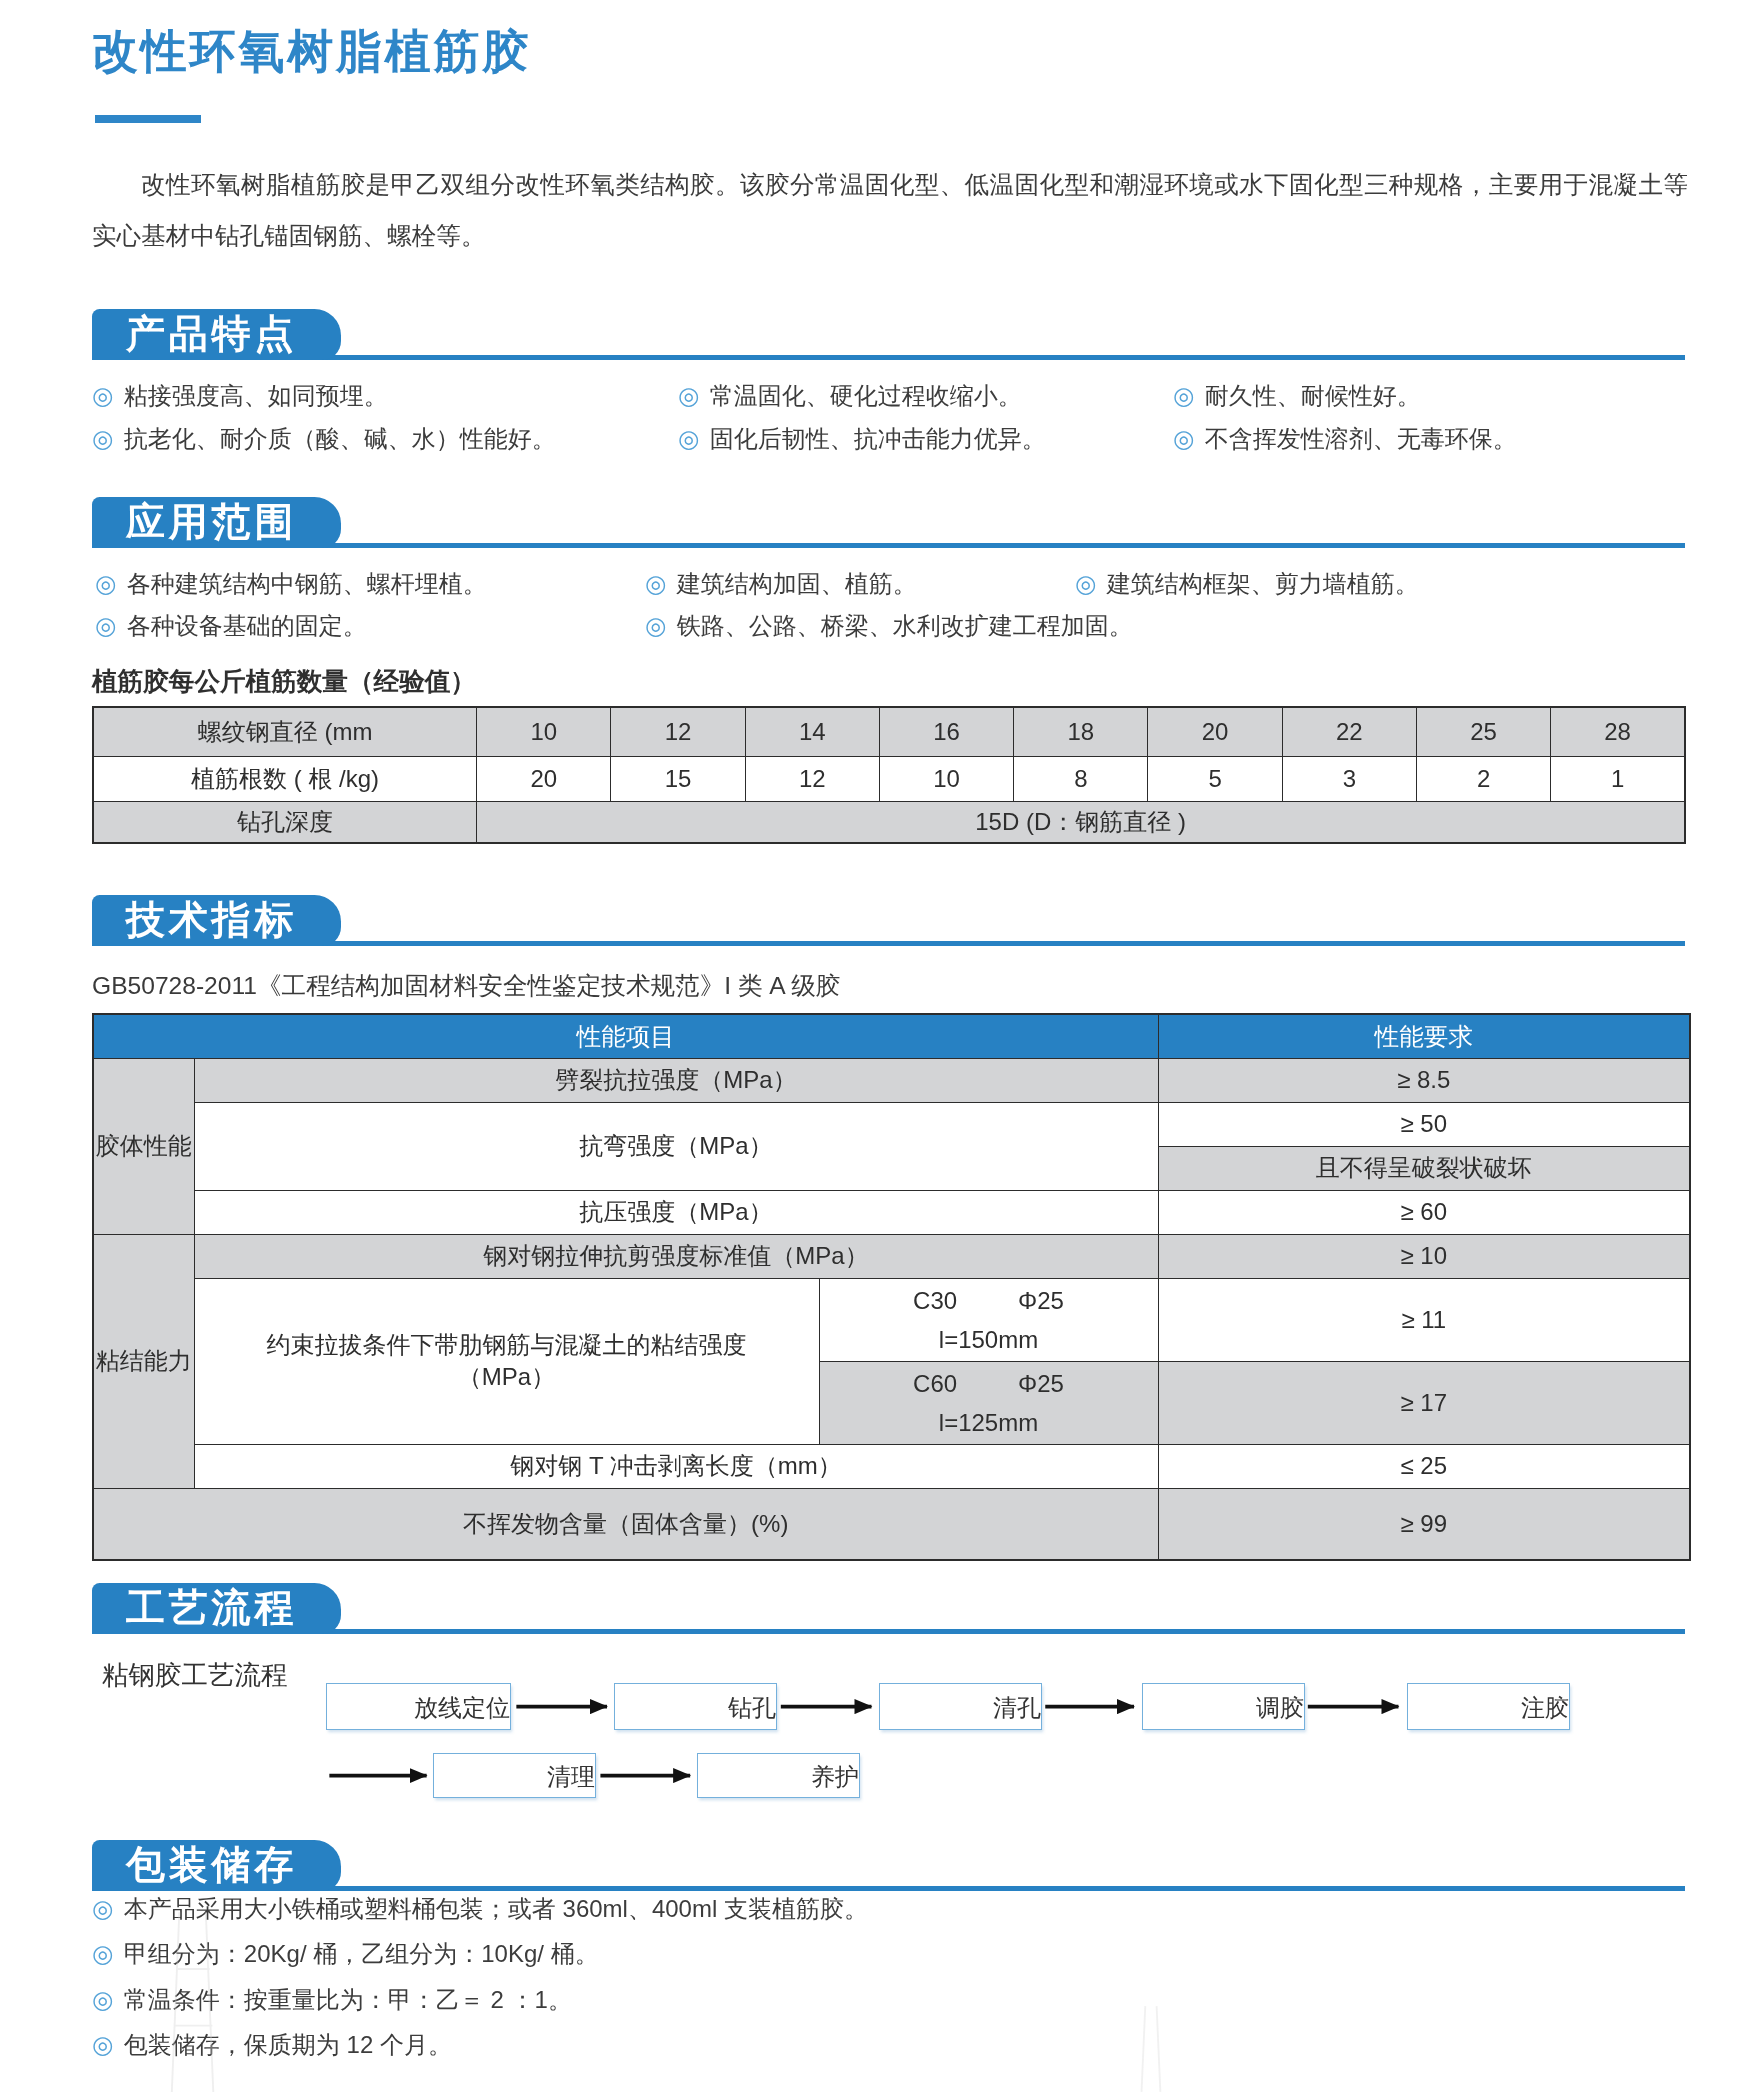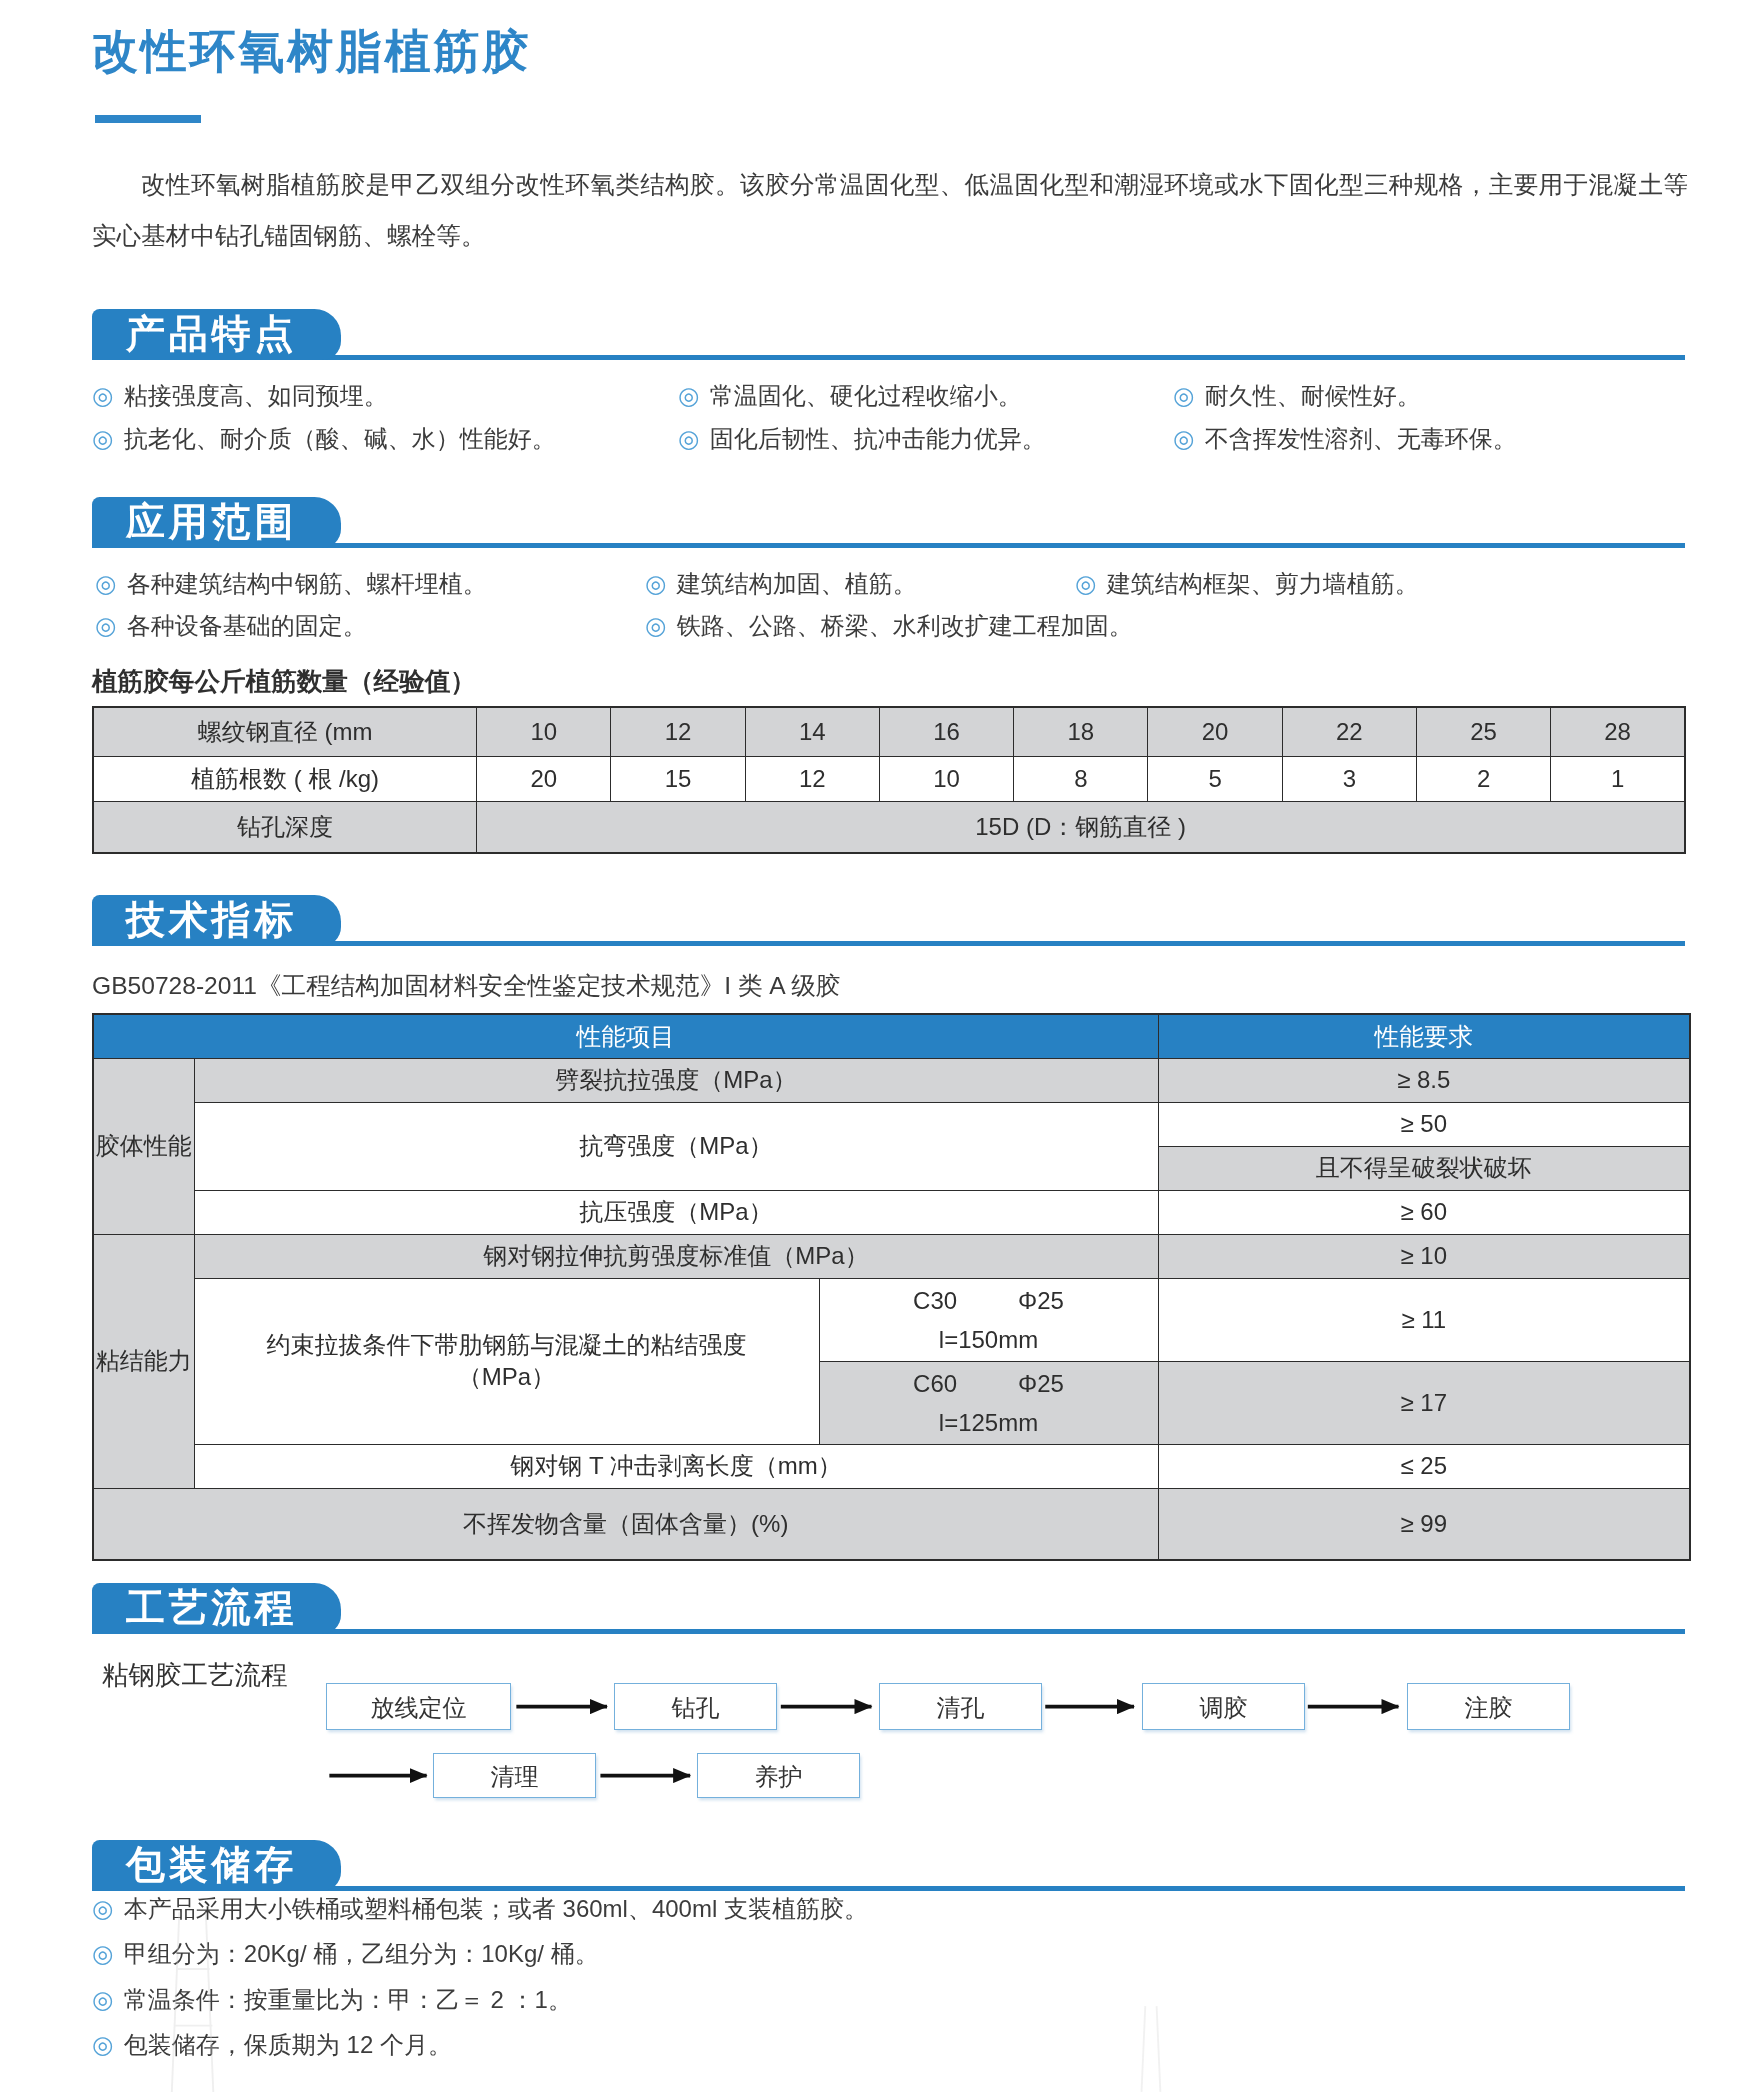--- a/index.html
+++ b/index.html
@@ -35,21 +35,21 @@
 
   .tech-note{position:absolute;left:92px;top:969px;width:1596px;text-align:left;font-size:24.6px;color:#3a3a3a;margin:0;}
   .tech-table{position:absolute;left:92px;top:1013px;width:1597px;border:2.8px solid #2c2c2c;}
   .tech-table td,.tech-table th{border:1.9px solid #2c2c2c;text-align:center;font-size:24px;font-weight:normal;color:#2e2e2e;padding:0;}
   .tech-table .head-blue{background:#2781c3;color:#ffffff;font-size:24.6px;}
   .spec-line{display:flex;justify-content:center;gap:61px;line-height:40px;}
   .spec-len{line-height:38px;}
 
   
   .flow-label{position:absolute;left:92px;top:1647px;font-size:26.5px;color:#333333;margin:10px;}
-  .flow-box{position:absolute;height:47px;line-height:47px;text-align:center;background:#ffffff;
+  .flow-box{position:absolute;height:47px;line-height:47px;text-align:right;background:#ffffff;
     border:1.9px solid #74b0dc;box-shadow:1.9px 2.8px 2.8px rgba(120,170,210,0.35);font-size:24px;color:#333333;box-sizing:border-box;}
   .flow-arrows{position:absolute;left:0;top:1666px;}
 
   
   .watermark{position:absolute;opacity:0.35;}
 </style>
 </head>
 <body>
 
 <div class="page">
@@ -112,21 +112,21 @@
       <td>20</td>
       <td>15</td>
       <td>12</td>
       <td>10</td>
       <td>8</td>
       <td>5</td>
       <td>3</td>
       <td>2</td>
       <td>1</td>
     </tr>
-    <tr style="height:52px" class="gray">
+    <tr style="height:42px" class="gray">
       <td>钻孔深度</td>
       <td colspan="9">15D (D：钢筋直径 )</td>
     </tr>
   </tbody>
     </table>
 
   <div class="sec-head" style="top:895px">
     <div class="rule"></div>
     <div class="ribbon">技术指标</div>
   </div>

